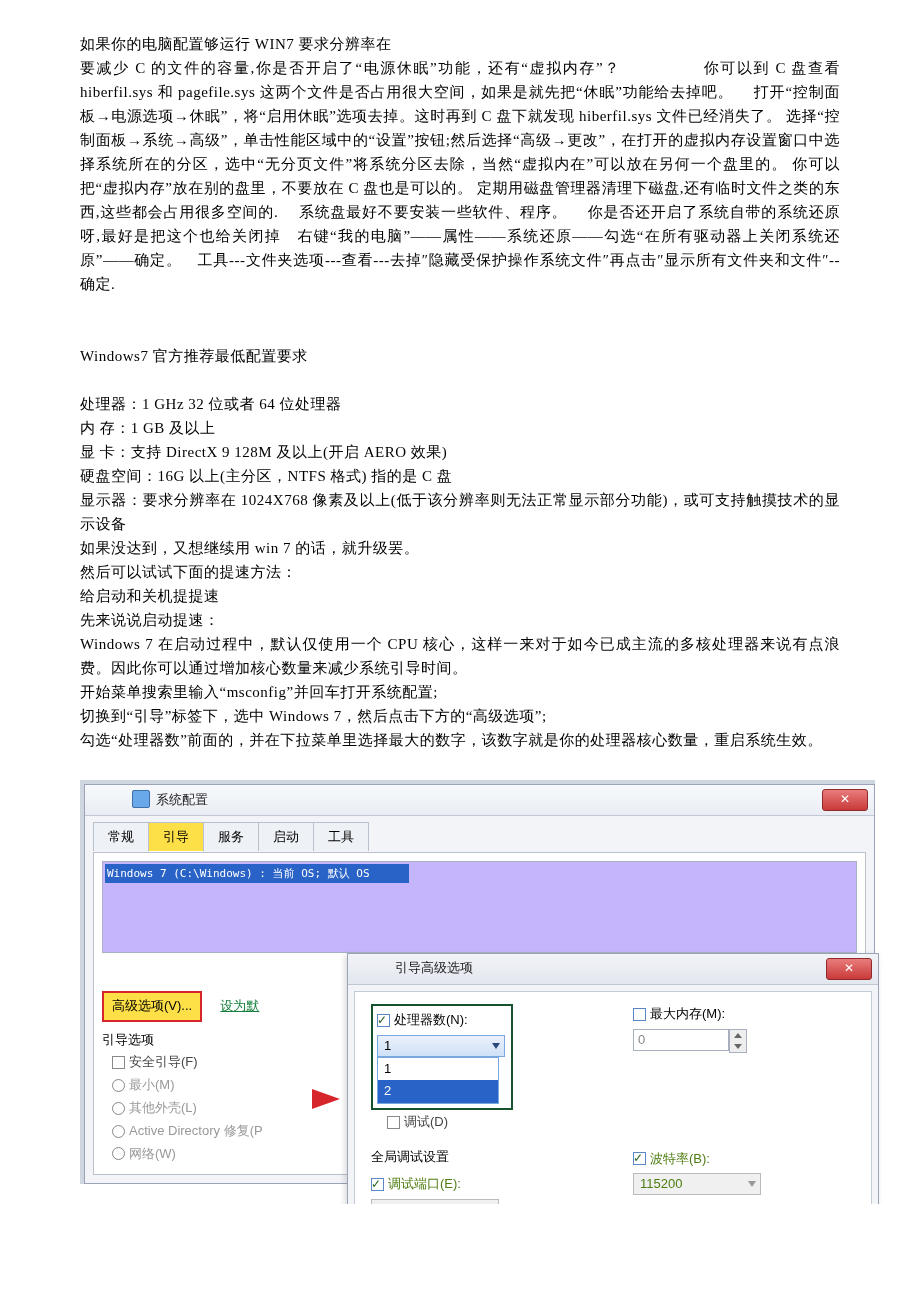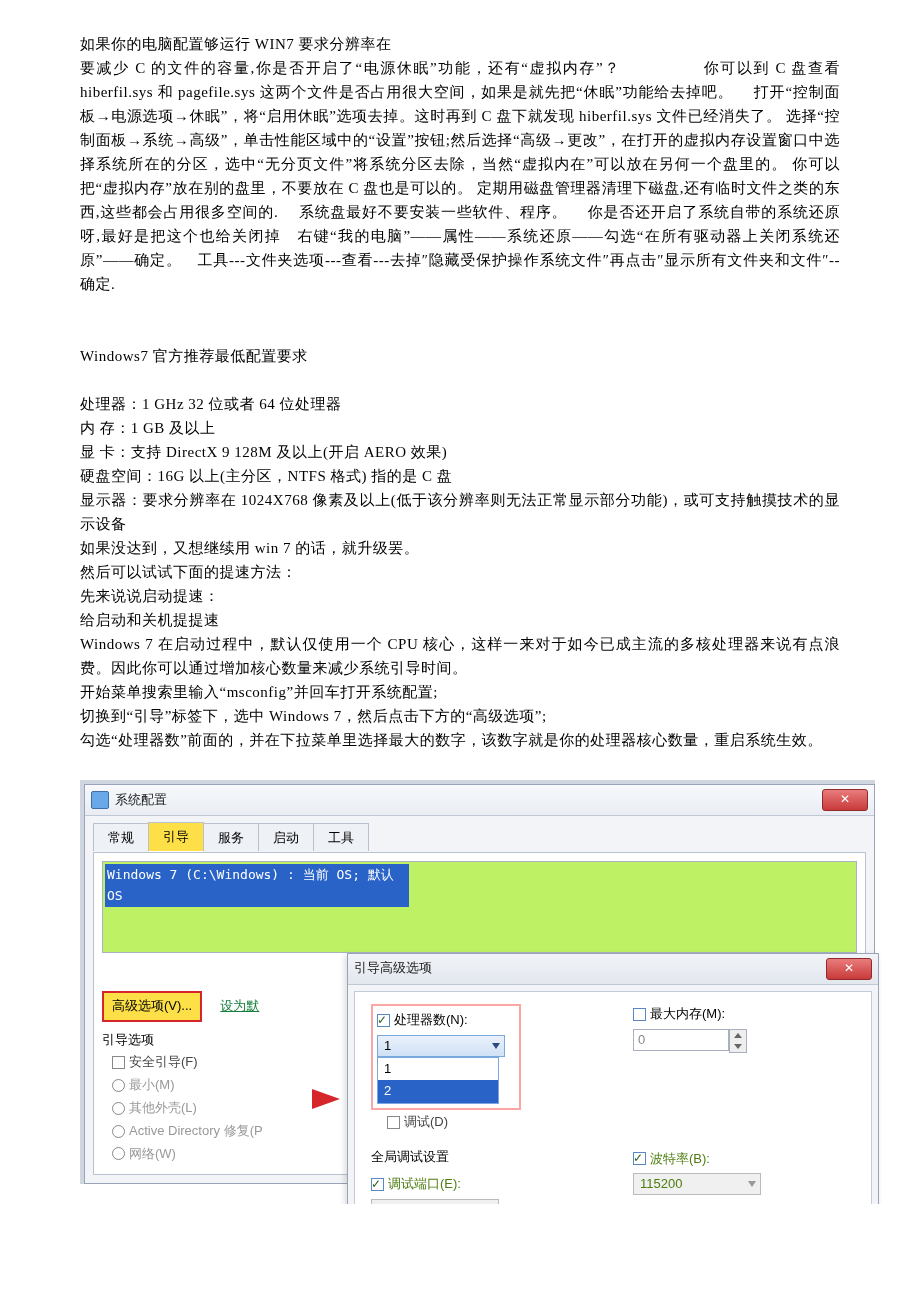--- a/index.html
+++ b/index.html
@@ -42,34 +42,34 @@
   }
   .titlebar {
     display: flex;
     align-items: center;
     justify-content: space-between;
     height: 30px;
     background: linear-gradient(#f7f9fc,#e9edf3);
     border-bottom: 1px solid #c0c8d6;
     padding: 0 6px;
   }
-  .titlebar .left { display:flex; align-items:center; gap:6px; }
+  .titlebar .left { display:flex; gap:6px;margin-left:41px; }
   .sysicon {
     width:16px; height:16px; background:#6aa9e9; border:1px solid #3d6fa8; border-radius:2px;
   }
   .title-text { font-size:13px; color:#1b1b1b; }
   .close-btn {
     width:44px; height:20px;
     background: linear-gradient(#e97c7c,#c93a3a);
     border:1px solid #8e2a2a; border-radius:3px;
     color:#fff; font-size:12px; text-align:center; line-height:18px;
     font-family: "Segoe UI", sans-serif;
   }
   .tabs {
-    display:flex; align-items:center;
+    display:flex; align-items:flex-start;
     padding: 6px 8px 0 8px;
     gap:0;
     font-size:13px;
   }
   .tab {
     padding: 4px 14px 3px 14px;
     border:1px solid #b9c1cf;
     border-bottom:none;
     background:#eef1f6;
     margin-right:-1px;
@@ -83,24 +83,24 @@
   .tab-body {
     margin: 0 8px 8px 8px;
     background:#fff;
     border:1px solid #b9c1cf;
     padding:8px 8px 8px 8px;
     min-height: 300px;
     position:relative;
   }
   .bootlist {
     border:1px solid #a9b2c4;
-    background:#bef264;
+    background:#c4b5fd;
     height:86px;
     font-family: "Fixedsys","NSimSun",monospace;
-    font-size:13px;
+    font-size:11px;
     padding:2px;
   }
   .bootlist .sel {
     background:#2a63c7; color:#fff; padding:1px 2px; display:inline-block; width:40%;
   }
   .advbtn {
     margin-top: 38px;
     display:inline-block;
     border:2px solid #d7262b;
     padding:3px 8px;
@@ -138,21 +138,21 @@
     background:#fff;
     margin:6px;
     border:1px solid #c3cad8;
     font-size:13px;
   }
   .row { display:flex; gap:40px; }
   .col { flex:1; }
   .chk { display:flex; align-items:center; gap:4px; }
   .chk .box { width:11px;height:11px;border:1px solid #5a88c7;background:#fff; position:relative;}
   .chk.checked .box::after { content:"✓"; position:absolute; top:-4px; left:-1px; font-size:12px; color:#2b641e; }
-  .redbox { border:2px solid #fca5a5; padding:4px 14px 4px 4px; display:inline-block; }
+  .redbox { border:2px solid #14532d; padding:4px 6px 4px 4px; display:inline-block; }
   .dd {
     margin-top:4px;
     width:120px; height:20px;
     border:1px solid #7aa7dd;
     background: linear-gradient(#eaf1fb,#cfe1f6);
     position:relative;
     font-size:13px;
     padding-left:6px; line-height:20px; color:#000;
   }
   .dd .tri {
@@ -197,22 +197,22 @@
 
   <div class="para">Windows7 官方推荐最低配置要求</div>
   <div class="spacer"></div>
   <div class="para">处理器：1 GHz 32 位或者 64 位处理器</div>
   <div class="para">内 存：1 GB 及以上</div>
   <div class="para">显 卡：支持 DirectX 9 128M 及以上(开启 AERO 效果)</div>
   <div class="para">硬盘空间：16G 以上(主分区，NTFS 格式) 指的是 C 盘</div>
   <div class="para">显示器：要求分辨率在 1024X768 像素及以上(低于该分辨率则无法正常显示部分功能)，或可支持触摸技术的显示设备</div>
   <div class="para">如果没达到，又想继续用 win 7 的话，就升级罢。</div>
   <div class="para">然后可以试试下面的提速方法：</div>
+  <div class="para">给启动和关机提提速</div>
   <div class="para">先来说说启动提速：</div>
-  <div class="para">给启动和关机提提速</div>
   <div class="para">Windows 7 在启动过程中，默认仅使用一个 CPU 核心，这样一来对于如今已成主流的多核处理器来说有点浪费。因此你可以通过增加核心数量来减少系统引导时间。</div>
   <div class="para">开始菜单搜索里输入“msconfig”并回车打开系统配置;</div>
   <div class="para">切换到“引导”标签下，选中 Windows 7，然后点击下方的“高级选项”;</div>
   <div class="para">勾选“处理器数”前面的，并在下拉菜单里选择最大的数字，该数字就是你的处理器核心数量，重启系统生效。</div>
 
   <div class="shot-wrap">
     <div class="window">
       <div class="titlebar">
         <div class="left">
           <span class="sysicon"></span>

